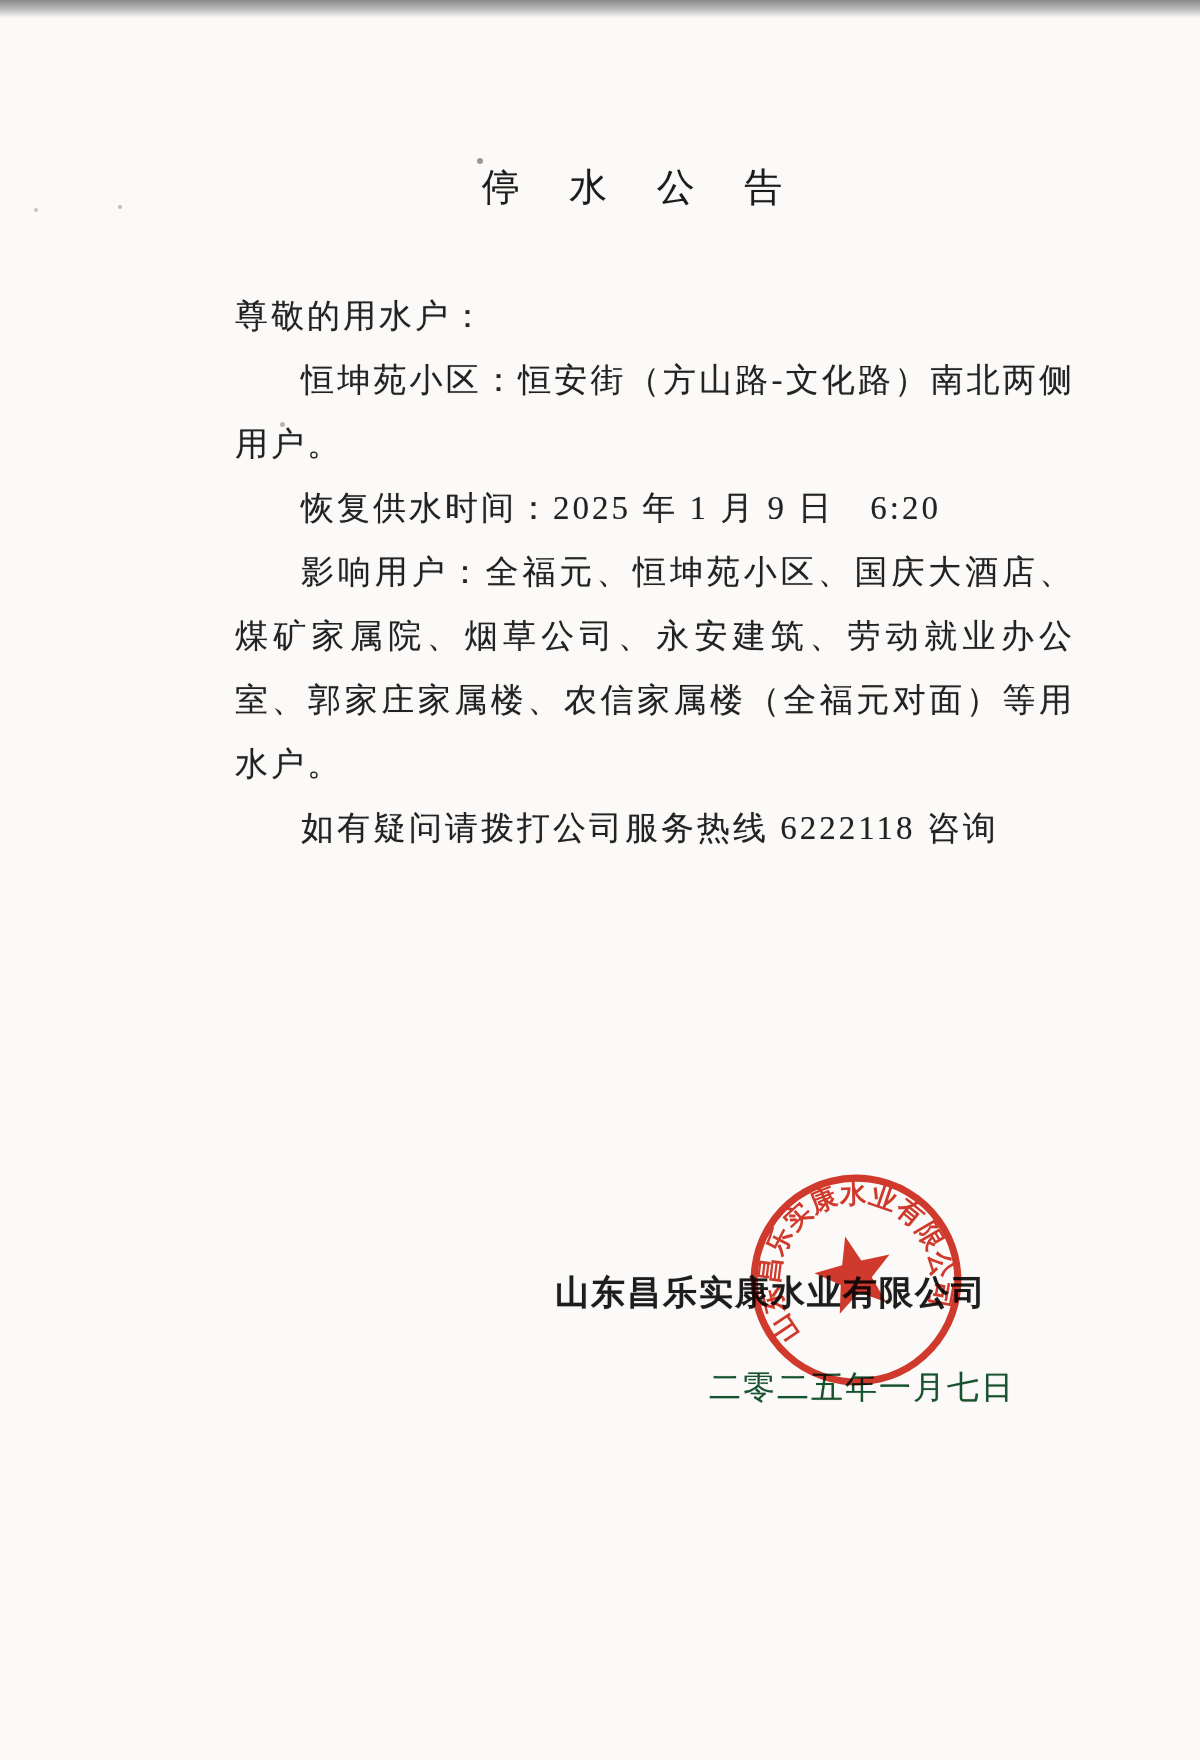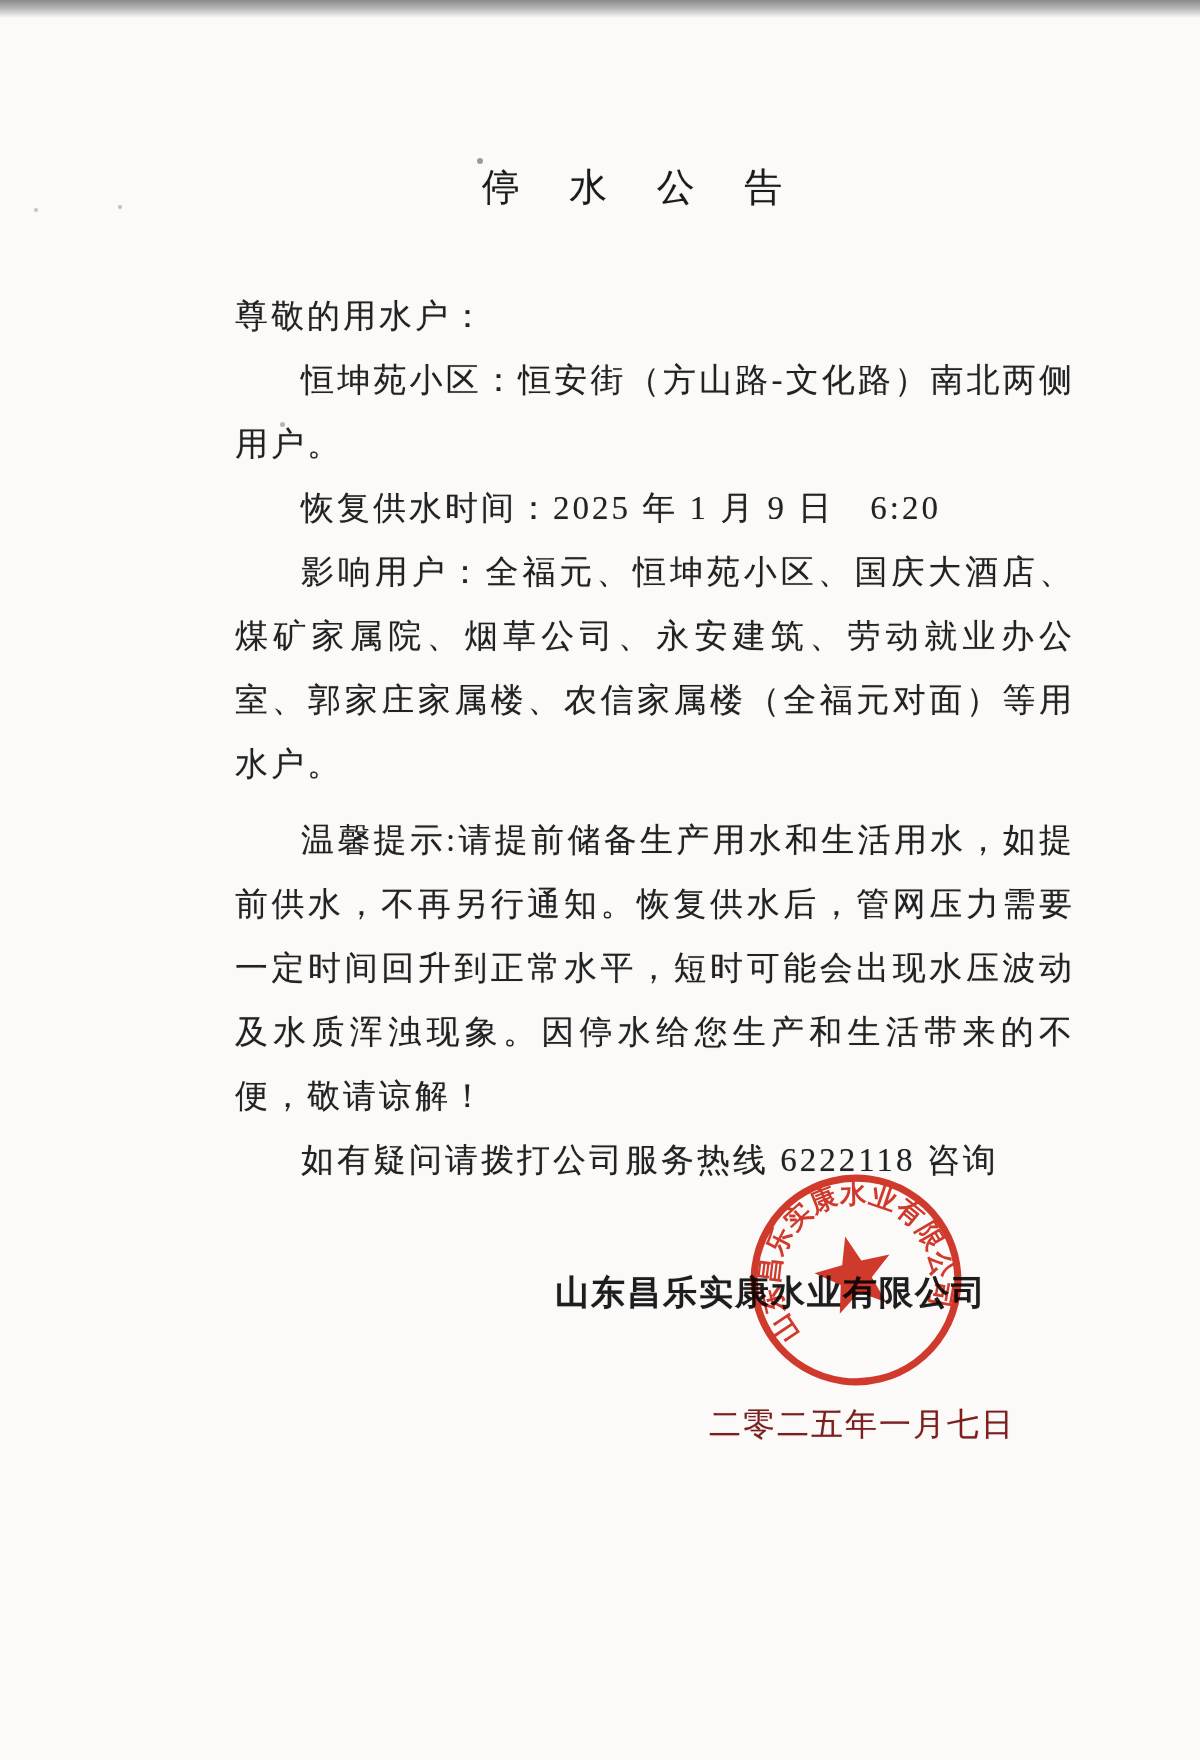--- a/index.html
+++ b/index.html
@@ -47,23 +47,22 @@
     box-sizing:border-box;padding-right:46px;
     text-align:right;
     font-size:34px;font-weight:600;letter-spacing:2px;
     color:#1d1d1d;
     text-shadow:0 0 1px rgba(0,0,0,.35);
   }
   .date{
     position:absolute;top:1366px;left:195px;width:820px;
     text-align:right;
     font-size:32px;letter-spacing:2px;
-    color:#7f1d1d;
+    color:#14532d;
     text-shadow:0 0 1px rgba(0,0,0,.35);
-    margin-top:37px;
   }
   .seal{
     position:absolute;left:744px;top:1168px;
     width:224px;height:224px;
     transform:rotate(-14deg);
     opacity:.9;
     mix-blend-mode:multiply;
   }
 </style>
 </head>
@@ -77,21 +76,20 @@
   <div class="speck s3"></div>
   <div class="speck s4"></div>
 
   <h1 class="title">停 水 公 告</h1>
 
   <div class="body">
     <p class="greeting">尊敬的用水户：</p>
     <p class="para">恒坤苑小区：恒安街（方山路-文化路）南北两侧用户。</p>
     <p class="para">恢复供水时间：2025 年 1 月 9 日　6:20</p>
     <p class="para">影响用户：全福元、恒坤苑小区、国庆大酒店、煤矿家属院、烟草公司、永安建筑、劳动就业办公室、郭家庄家属楼、农信家属楼（全福元对面）等用水户。</p>
-    <p class="para p-tips">温馨提示:请提前储备生产用水和生活用水，如提前供水，不再另行通知。恢复供水后，管网压力需要一定时间回升到正常水平，短时可能会出现水压波动及水质浑浊现象。因停水给您生产和生活带来的不便，敬请谅解！</p>
     <p class="para">如有疑问请拨打公司服务热线 6222118 咨询</p>
   </div>
 
   <div class="signature">山东昌乐实康水业有限公司</div>
   <div class="date">二零二五年一月七日</div>
 
   <svg class="seal" viewBox="0 0 220 220" xmlns="http://www.w3.org/2000/svg" aria-hidden="true">
     <circle cx="110" cy="110" r="100" fill="none" stroke="#cf2517" stroke-width="7"></circle>
     <defs>
       <path id="sealArc" d="M 44.2,148 A 76,76 0 1 1 175.8,148" fill="none"></path>

